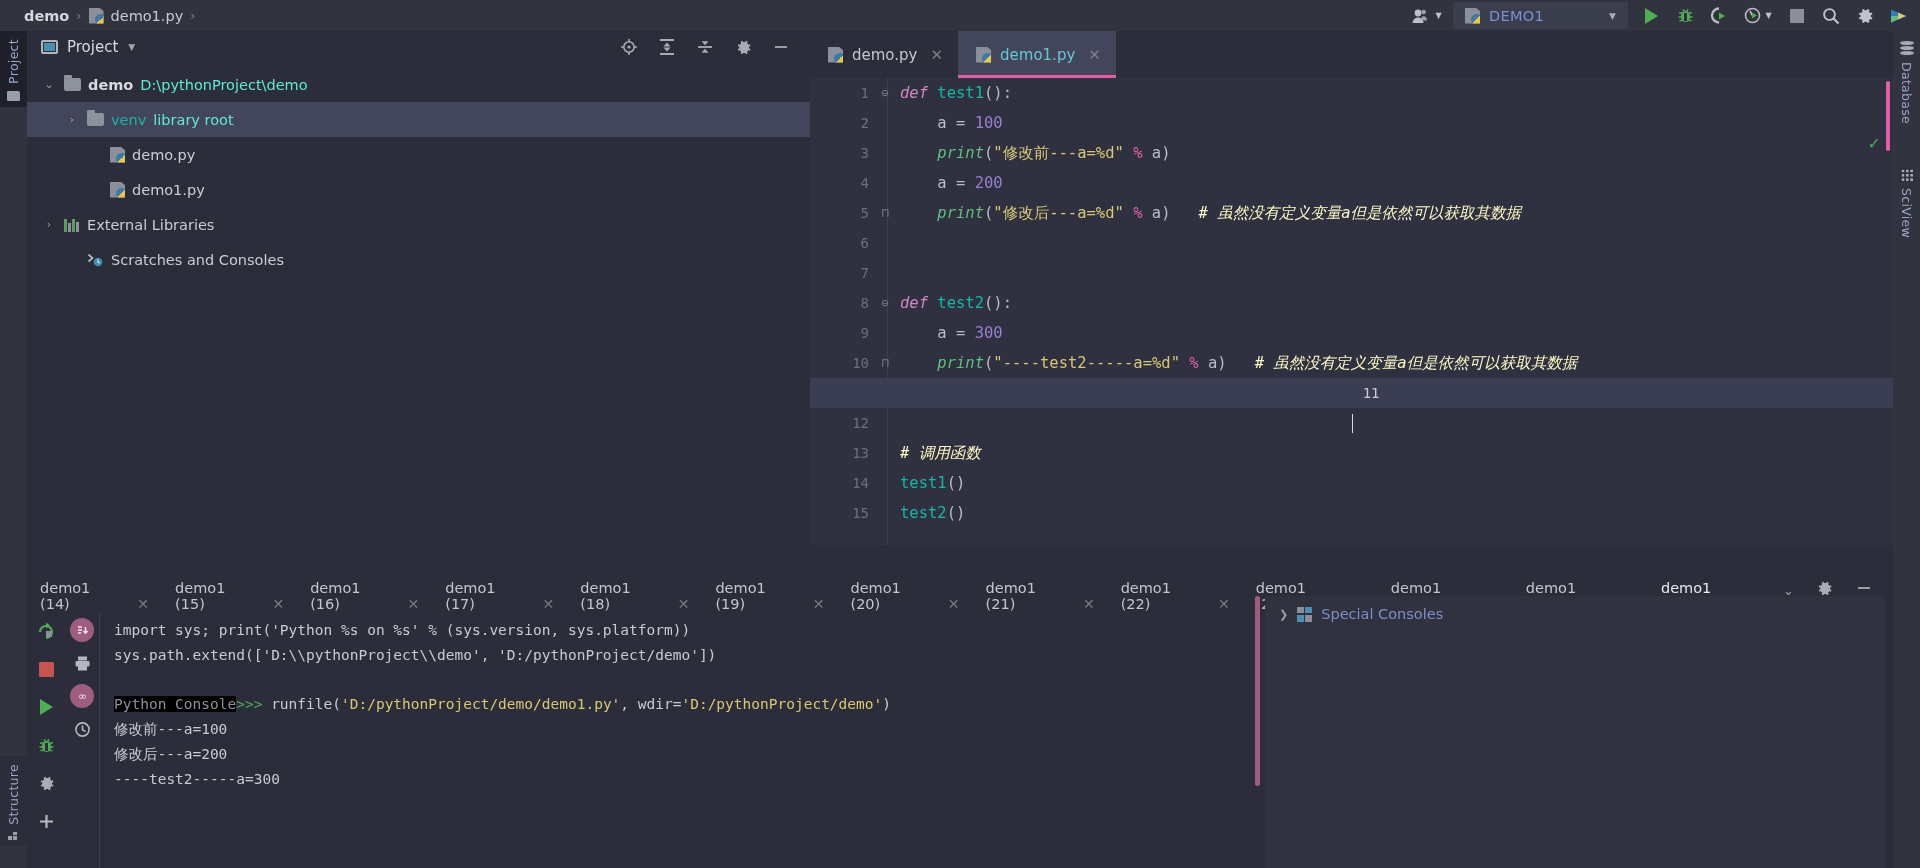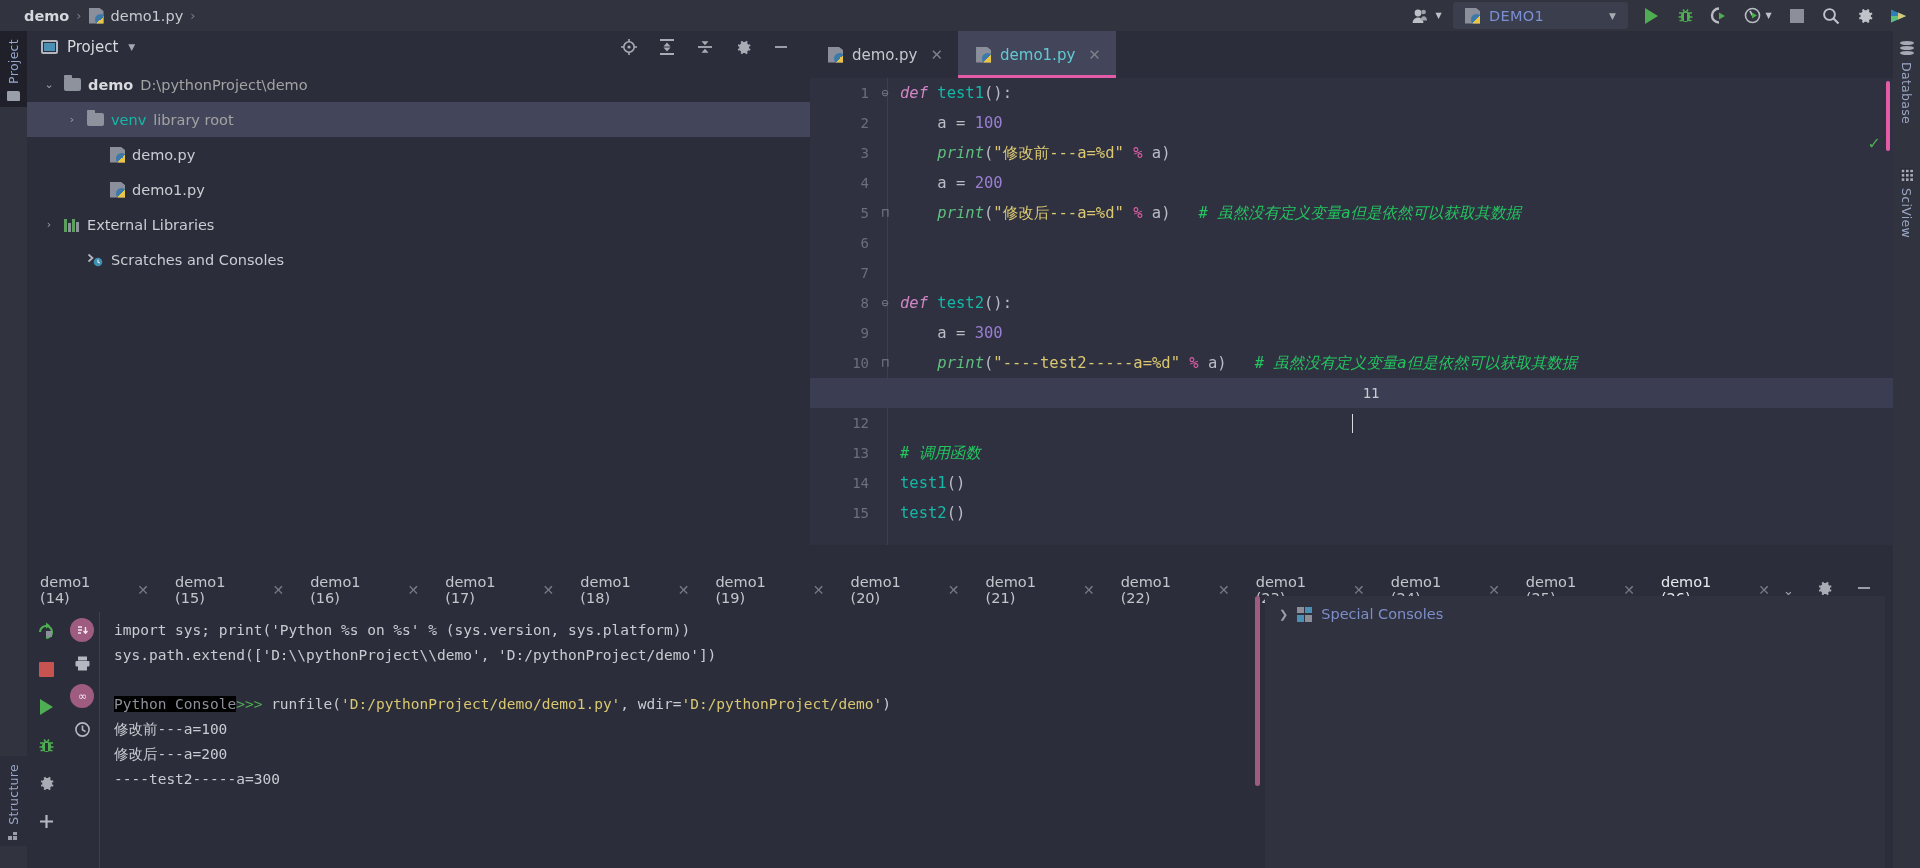--- a/index.html
+++ b/index.html
@@ -93,21 +93,21 @@
     color: #a9abb5;
   }
   .trow.selected { background: #43465a; }
   .tchev { width: 16px; color: #9ca0a9; font-size: 11px; display: flex; justify-content: center; }
   .tchev.empty { visibility: hidden; }
   .folder-ic { width: 17px; height: 13px; background: #8e929c; border-radius: 1px 2px 2px 2px; position: relative; flex: none; }
   .folder-ic::before { content: ""; position: absolute; top: -3px; left: 0; width: 8px; height: 3px; background: #8e929c; border-radius: 1px 1px 0 0; }
   .t-name { color: #cbcdd3; }
   .t-name.bold { font-weight: bold; color: #d9dade; }
   .t-name.teal { color: #14b8a6; }
-  .t-sub { color: #a3a3a3; }
+  .t-sub { color: #5eead4; }
   .libs-ic { width: 16px; height: 14px; display: flex; gap: 1.5px; align-items: flex-end; flex: none; }
   .libs-ic i { width: 2.5px; background: #5ca05e; }
   .libs-ic i:nth-child(1) { height: 13px; }
   .libs-ic i:nth-child(2) { height: 9px; background: #8e929c; }
   .libs-ic i:nth-child(3) { height: 13px; background: #5ca05e; }
   .libs-ic i:nth-child(4) { height: 10px; background: #8e929c; }
   .scratch-ic { width: 17px; height: 15px; position: relative; flex: none; color: #b5b8c0; }
 
   
   .ind1 { padding-left: 14px; }
@@ -146,21 +146,21 @@
   .fold { width: 26px; text-align: center; color: #7a7e8c; font-size: 12px; flex: none; }
   .ctext { padding-left: 2px; }
   .kw { color: #d186c4; font-style: italic; }
   .fn { color: #14b8a6; }
   .fn-it { color: #5fbf7e; font-style: italic; }
   .pun { color: #b9bcc4; }
   .num { color: #9a7fd0; }
   .str { color: #d9c771; }
   .var { color: #b9bcc4; }
   .op { color: #e05fa8; }
-  .cmt { color: #22c55e; font-style: italic; }
+  .cmt { color: #fef9c3; font-style: italic; }
   .caret { display: inline-block; width: 1.5px; height: 19px; background: #d8dade; vertical-align: middle; }
   .gut-line { position: absolute; left: 77px; top: 0; bottom: 0; width: 1px; background: #3c3f51; }
   .ed-scroll {
     position: absolute; right: 3px; top: 3px; width: 4px; height: 70px; background: #e45ba8; border-radius: 2px;
   }
   .check-ok { position: absolute; right: 12px; top: 56px; color: #4fad52; font-size: 16px; font-weight: bold; }
 
   
   .rightrail {
     position: absolute; right: 0; top: 31px; width: 27px; height: 837px; background: #31333f;
@@ -176,21 +176,21 @@
   .sv-ic { width: 13px; height: 13px; background: #a7aab2;
     background-image: linear-gradient(#2b2d3a 1.5px, transparent 1.5px), linear-gradient(90deg, #2b2d3a 1.5px, transparent 1.5px);
     background-size: 4.3px 4.3px; }
 
   
   .console {
     position: absolute; left: 27px; top: 568px; width: 1866px; height: 300px; background: #2b2d3a;
   }
   .ctabbar { height: 44px; display: flex; align-items: center; position: relative; }
   .ctab {
-    display: flex; align-items: center; gap: 24px; padding: 0 13px; height: 44px;
+    display: flex; align-items: flex-end; gap: 24px; padding: 0 13px; height: 44px;
     font-size: 14.5px; color: #c4c6cc; position: relative;
   }
   .ctab.active { color: #e8eaee; }
   .ctab.active::after {
     content: ""; position: absolute; left: 8px; right: 8px; bottom: 0; height: 3px; background: #e45ba8;
   }
   .ctab .x { color: #787b85; font-size: 14px; }
   .ctab-right { margin-left: auto; display: flex; align-items: center; gap: 22px; padding-right: 20px; color: #a3a6ae; }
 
   .console-body { position: relative; height: 256px; display: flex; }

